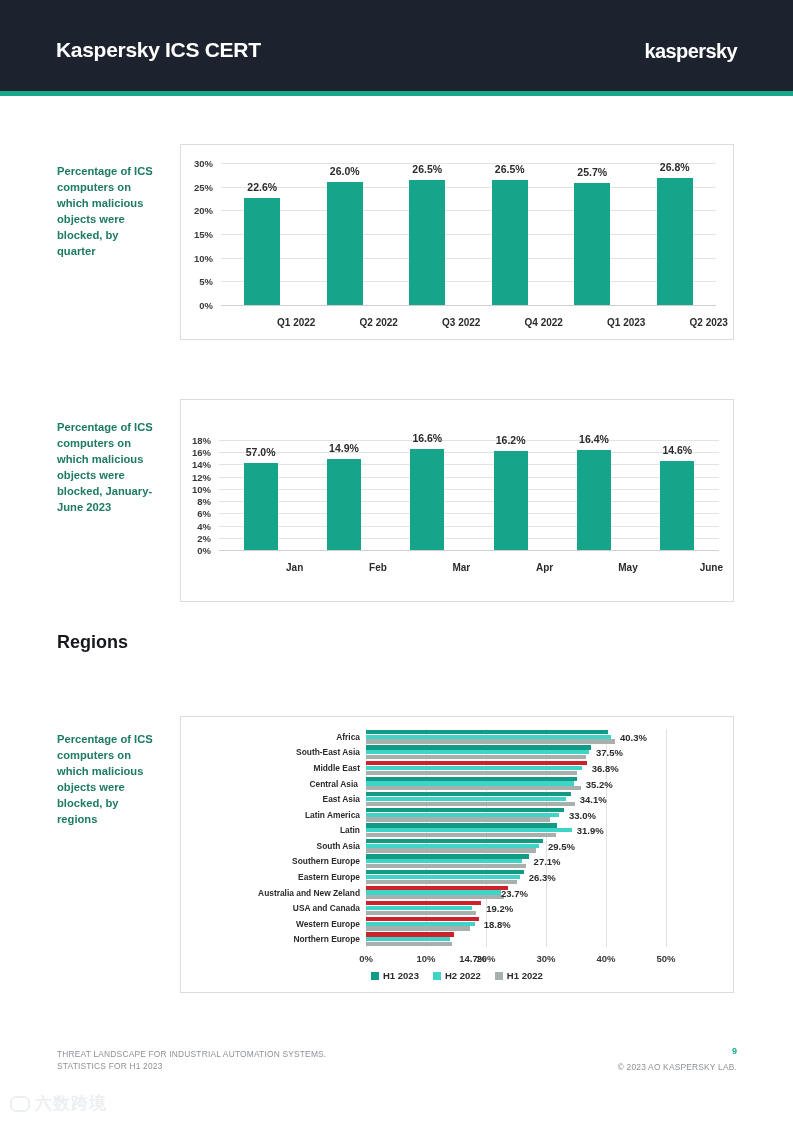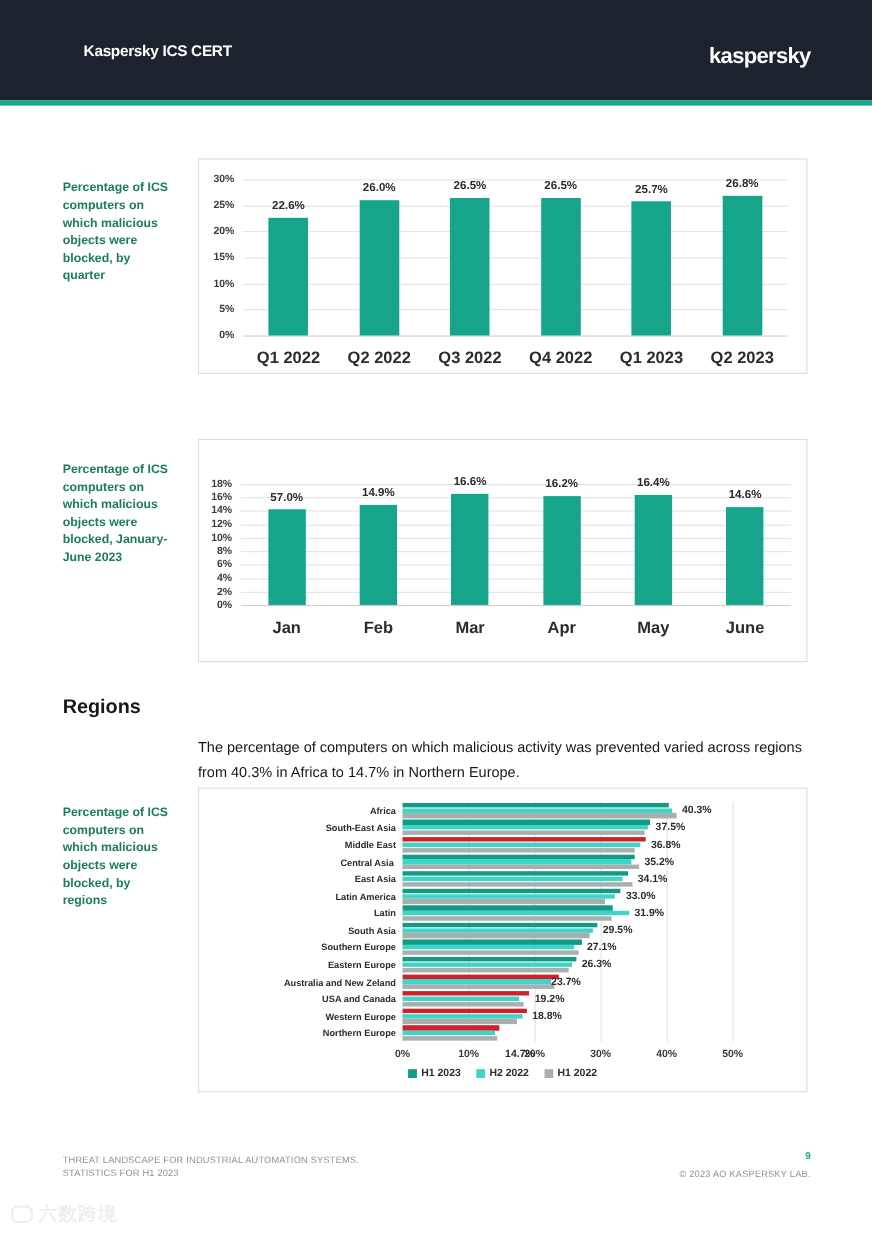--- a/index.html
+++ b/index.html
@@ -15,21 +15,21 @@
   .header {
     position: absolute; left:0; top:0; width:793px; height:91px;
     background:#1d232e;
   }
   .header-rule {
     position:absolute; left:0; top:91px; width:793px; height:5px;
     background:#1aa88b;
   }
   .header-title {
     position:absolute; left:56px; top:38px;
-    color:#ffffff; font-size:14px; font-weight:700; letter-spacing:-0.3px;margin-left:20px;
+    color:#ffffff; font-size:21px; font-weight:700; letter-spacing:-0.3px;
   }
   .header-logo {
     position:absolute; right:56px; top:40px;
     color:#ffffff; font-size:20px; font-weight:700; letter-spacing:-0.6px;
   }
 
   
   .caption {
     position:absolute;
     color:#1d7a63; font-size:11.2px; font-weight:700; line-height:16px;
@@ -70,21 +70,21 @@
   .baseline { position:absolute; height:1px; background:#cfcfcf; }
   .vbar {
     position:absolute; bottom:0; background:#16a58a;
   }
   .vbar-label {
     position:absolute; transform:translateX(-50%);
     font-size:10.5px; color:#2b2b2b; font-weight:700; white-space:nowrap;
   }
   .vcat-label {
     position:absolute; transform:translateX(-50%);
-    font-size:15px; color:#2b2b2b; font-weight:600; white-space:nowrap;
+    font-size:10px; color:#2b2b2b; font-weight:600; white-space:nowrap;margin-left:34px;
   }
 
   
   .hplot { position:absolute; }
   .hrow-label {
     position:absolute; text-align:right;
     font-size:8.4px; color:#2b2b2b; font-weight:700; white-space:nowrap;
     transform:translateY(-50%);
   }
   .hbar { position:absolute; height:4.2px; }
@@ -140,21 +140,20 @@
   <div class="header"></div>
   <div class="header-rule"></div>
   <div class="header-title">Kaspersky ICS CERT</div>
   <div class="header-logo">kaspersky</div>
 
   <div class="caption cap1">Percentage of ICS computers on which malicious objects were blocked, by quarter</div>
   <div class="caption cap2">Percentage of ICS computers on which malicious objects were blocked, January-June 2023</div>
   <div class="caption cap3">Percentage of ICS computers on which malicious objects were blocked, by regions</div>
 
   <div class="section-head">Regions</div>
-  <div class="body-text para2">The percentage of computers on which malicious activity was prevented varied across regions from 40.3% in Africa to 14.7% in Northern Europe.</div>
 
   <div class="chart-frame" id="chart1">
     <div class="vplot" id="vplot1" style="left: 40px; top: 18px; width: 495px; height: 142px;">
         <div class="gridline" style="left: 0px; top: 0px; width: 495px;"></div>
         <div class="vaxis-label" style="top: 0px; right: 503px;">30%</div>
         <div class="gridline" style="left: 0px; top: 23.6667px; width: 495px;"></div>
         <div class="vaxis-label" style="top: 23.6667px; right: 503px;">25%</div>
         <div class="gridline" style="left: 0px; top: 47.3333px; width: 495px;"></div>
         <div class="vaxis-label" style="top: 47.3333px; right: 503px;">20%</div>
         <div class="gridline" style="left: 0px; top: 71px; width: 495px;"></div>

